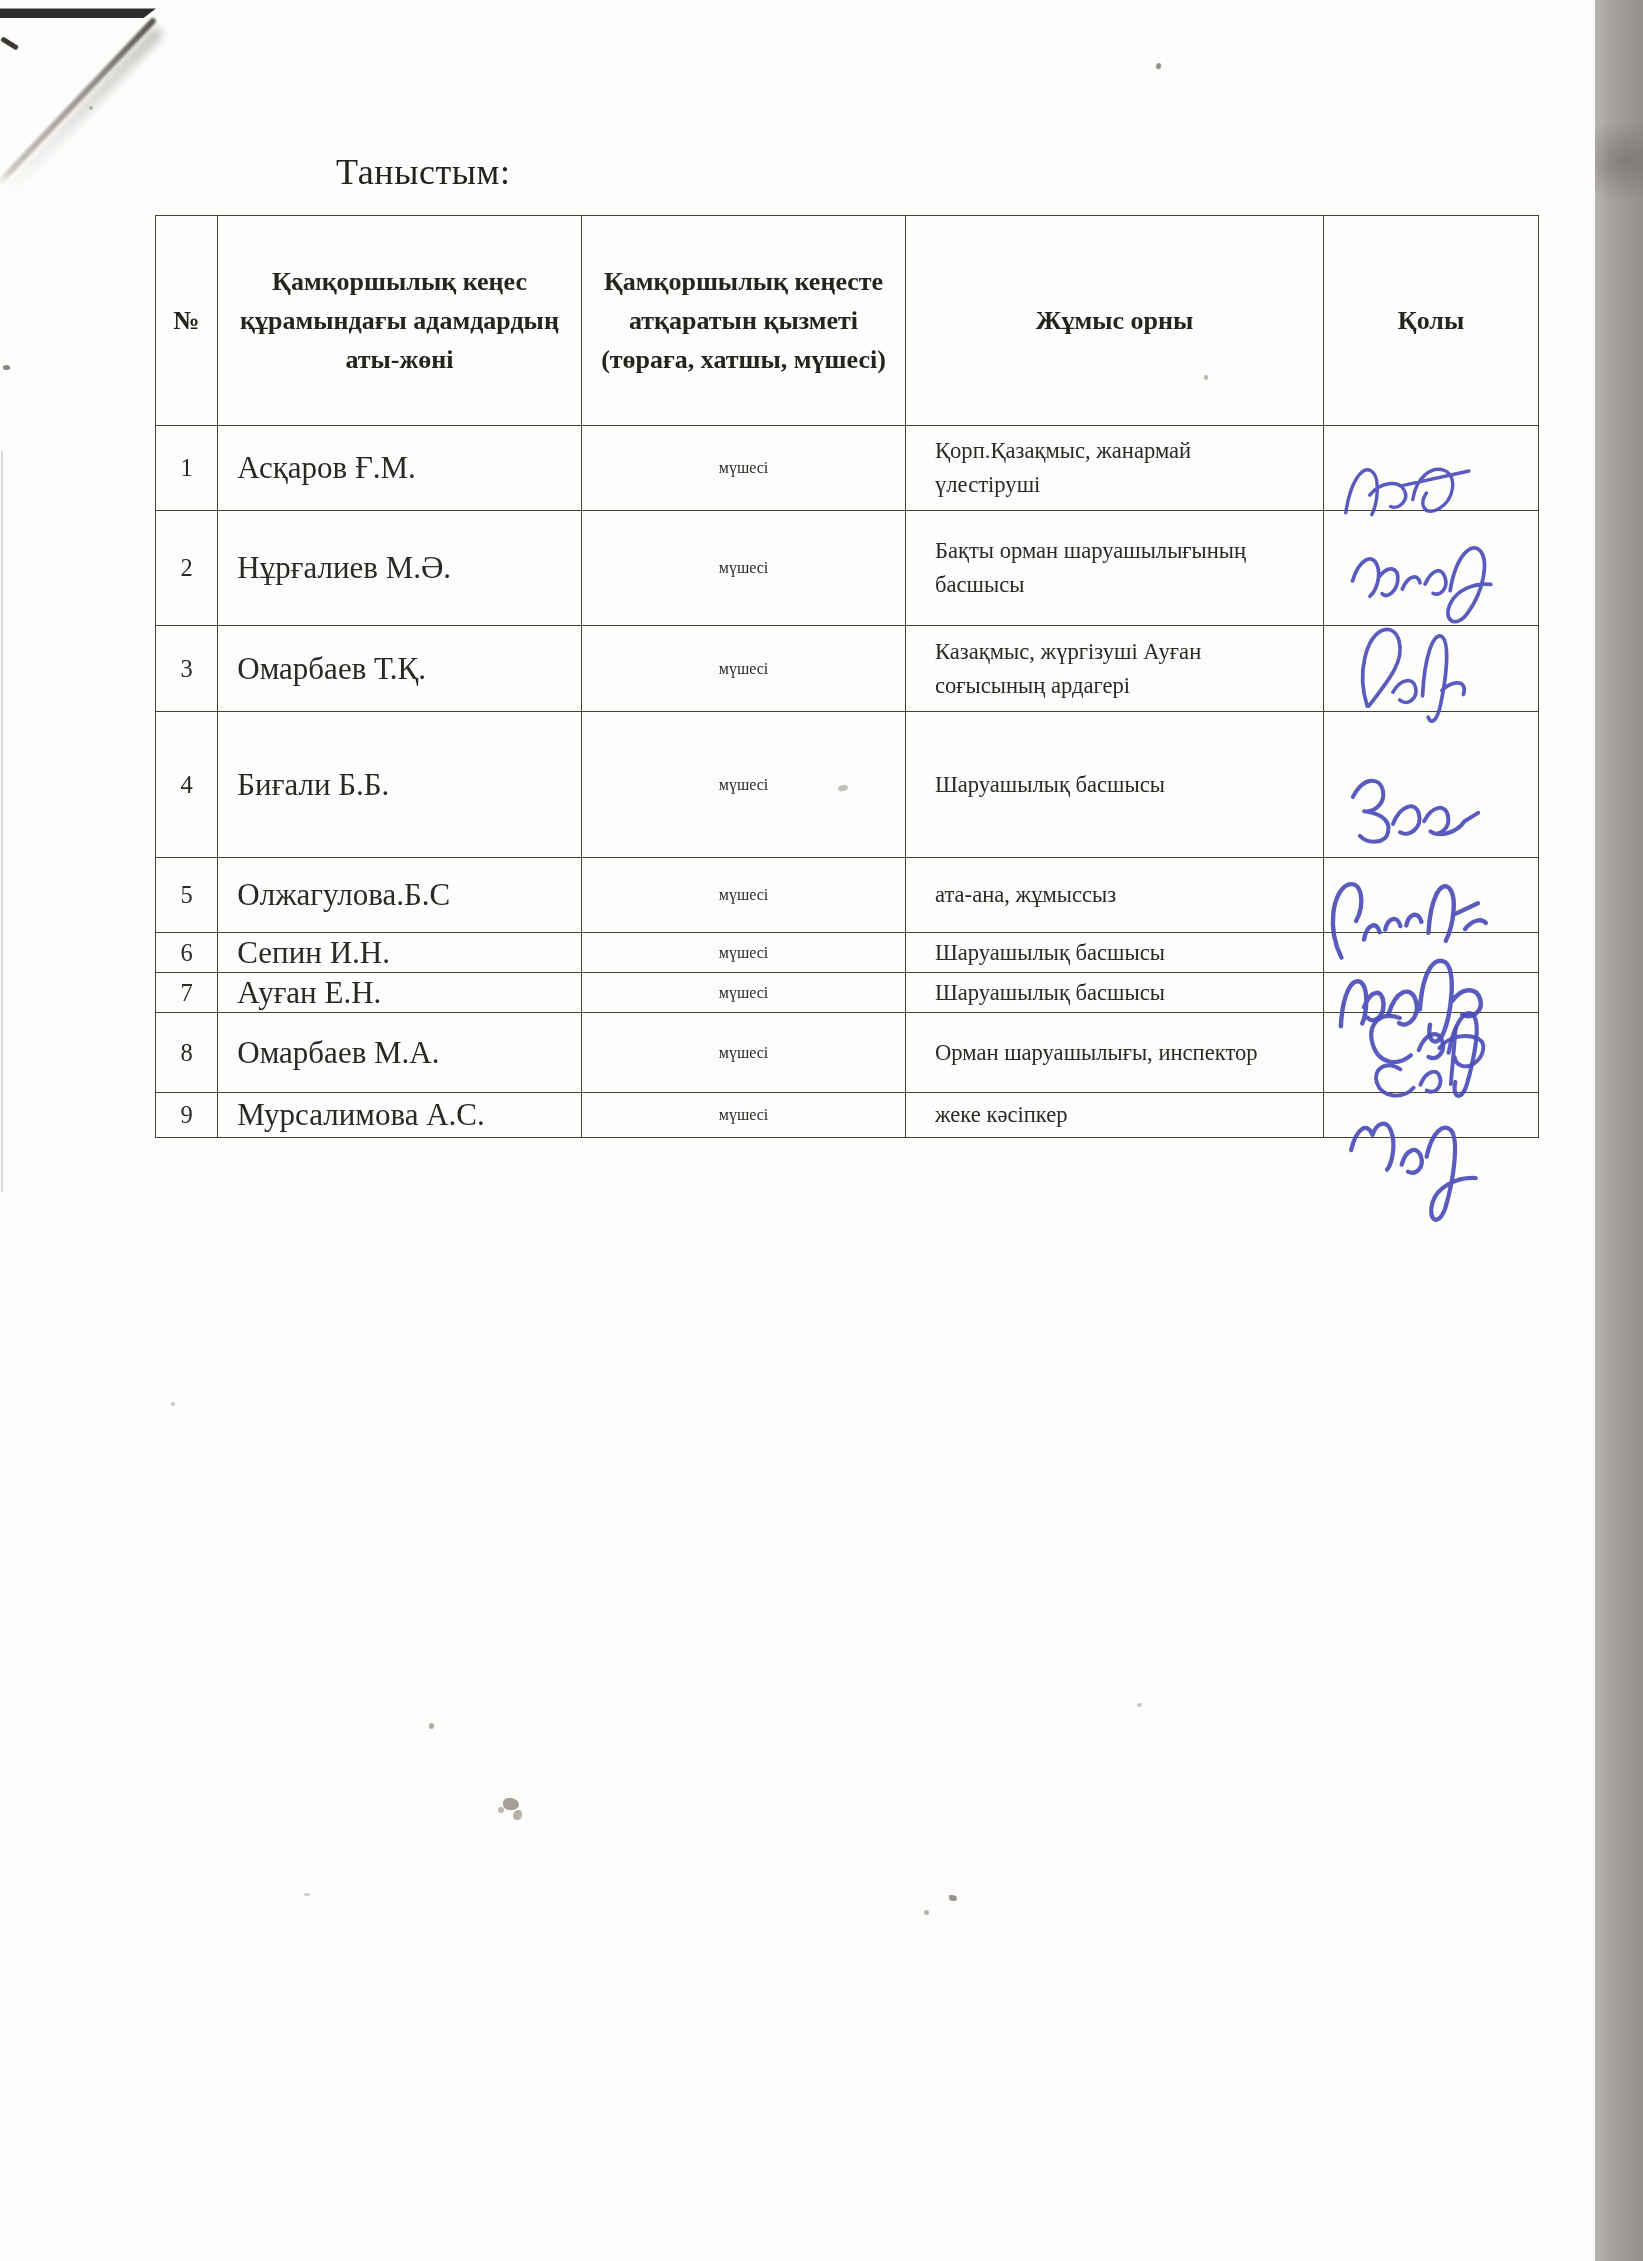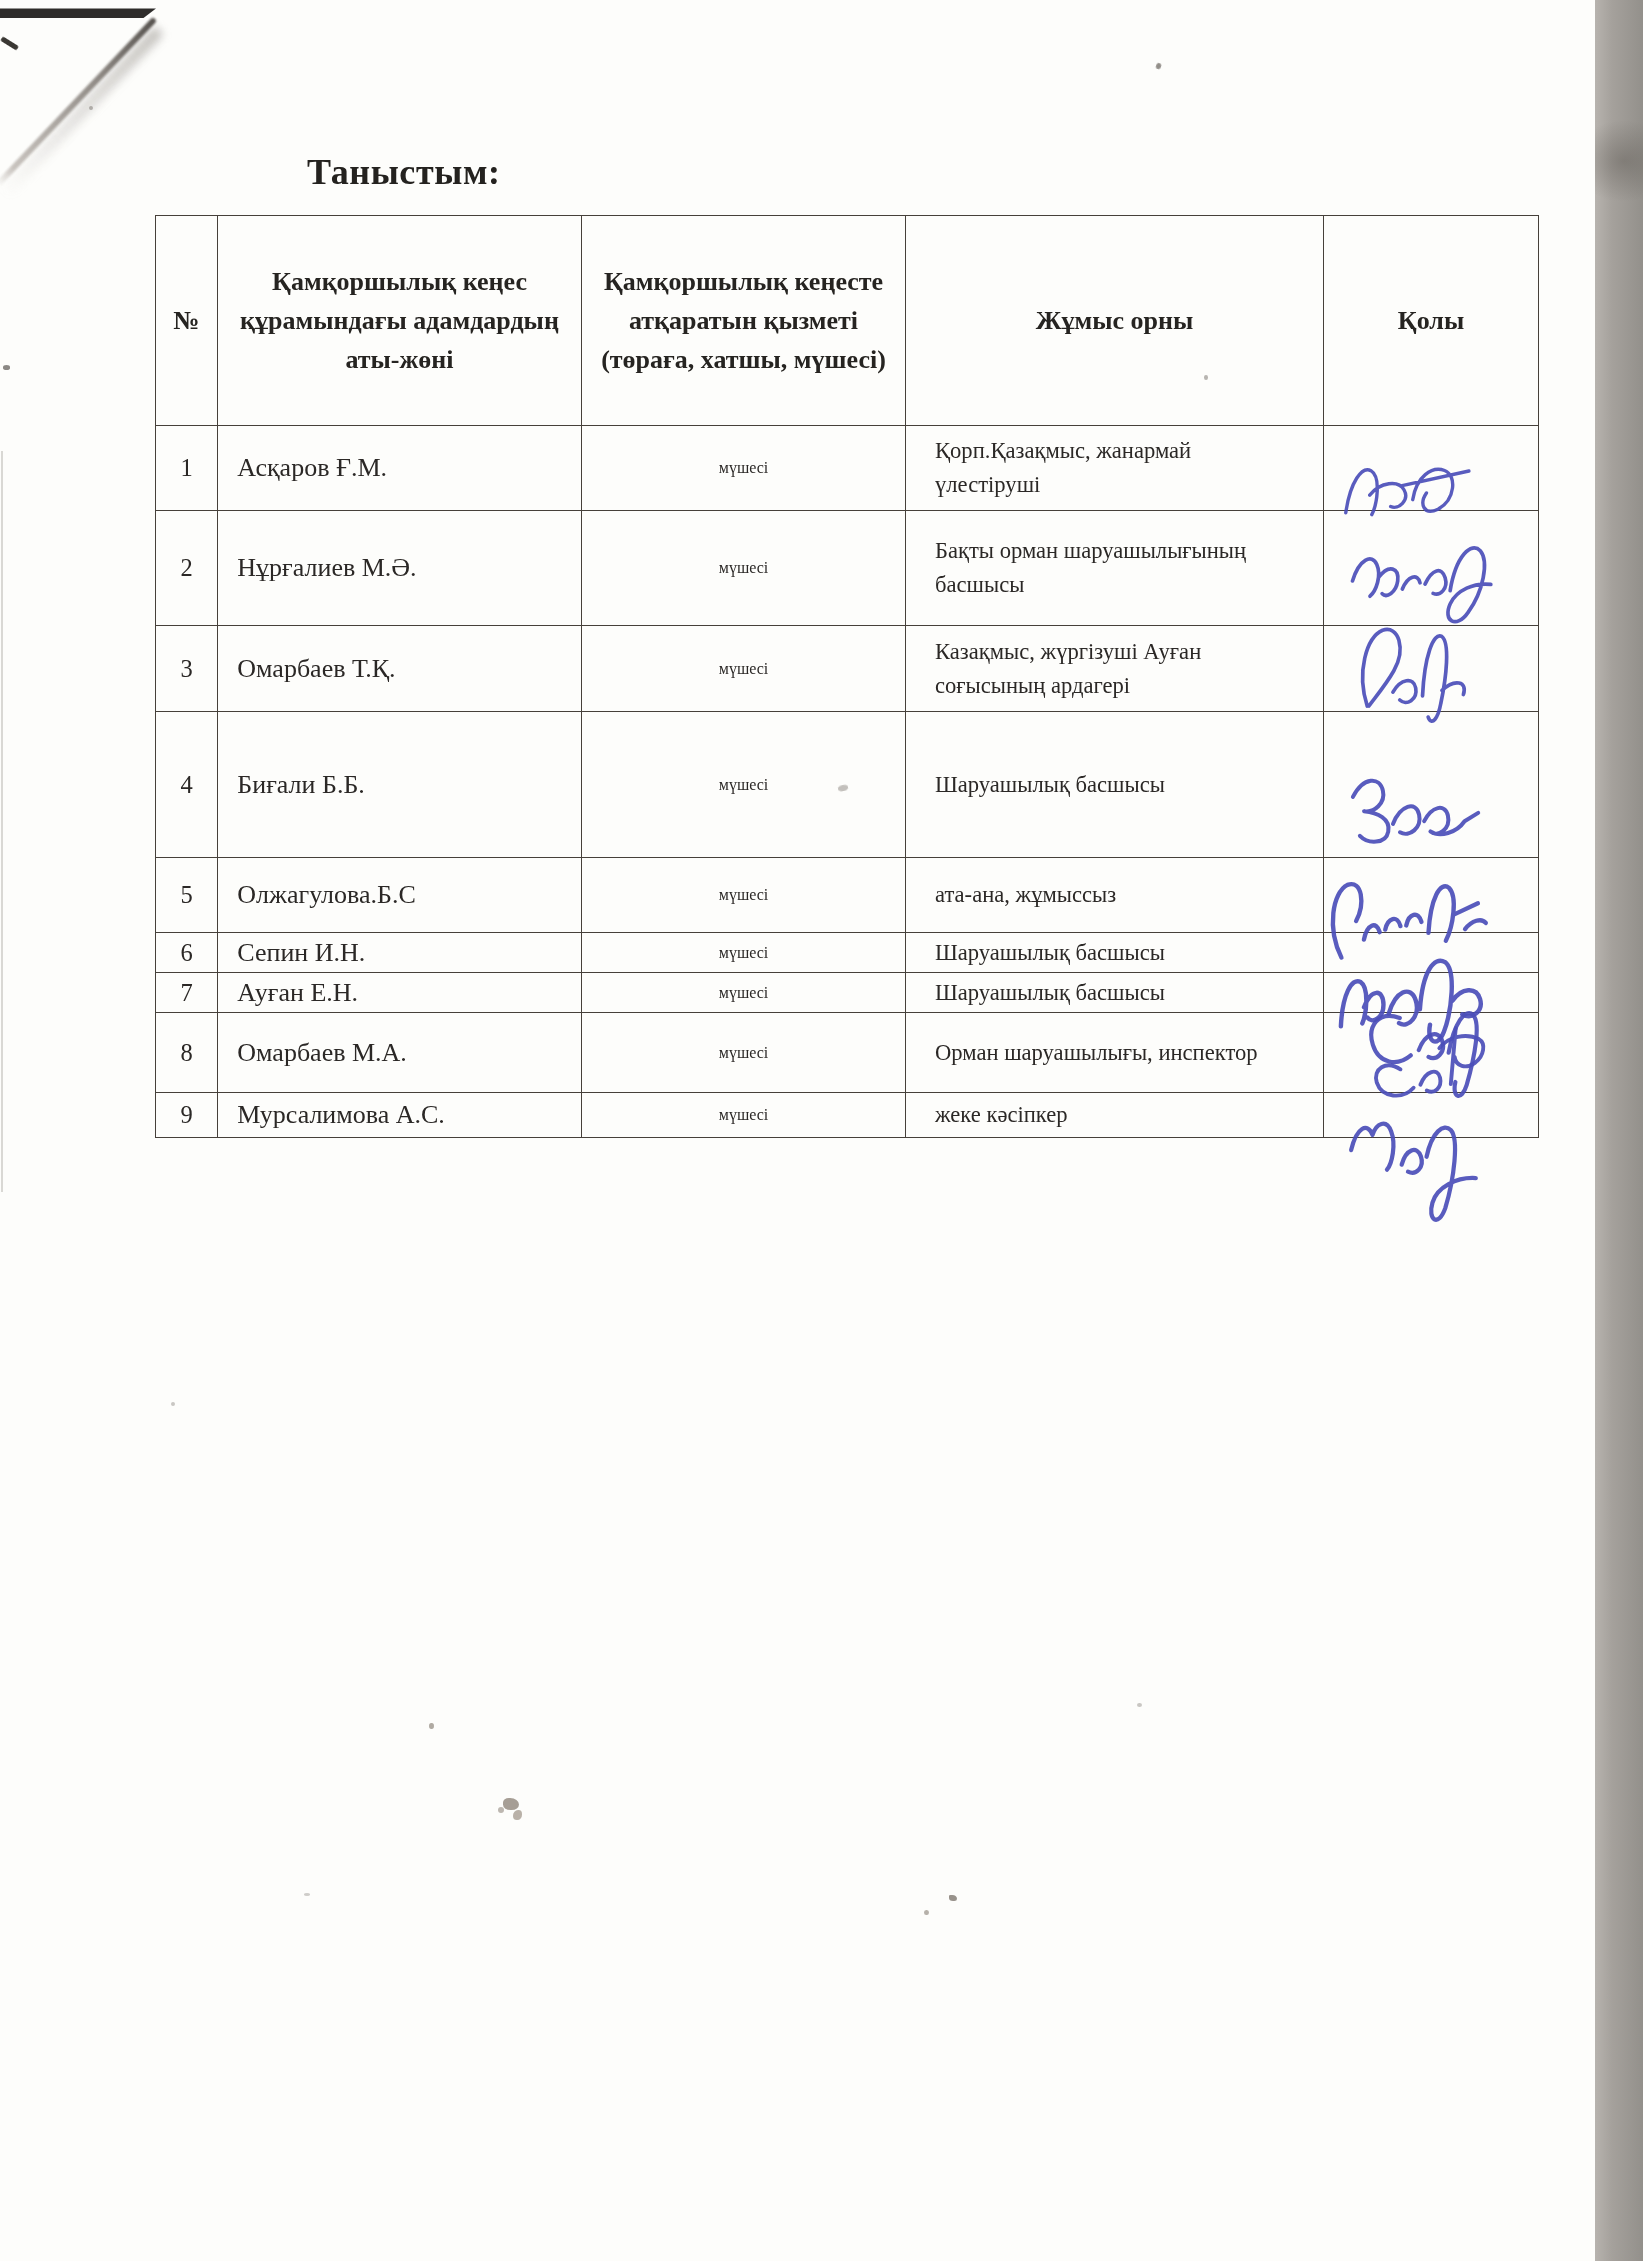--- a/index.html
+++ b/index.html
@@ -71,22 +71,22 @@
   .sp8 { left: 429px;  top: 1723px; width: 4.5px;  height: 5.8px; opacity: .6; background:#7d7468;}
   .blob-a { left: 503px; top: 1798px; width: 15.5px; height: 11.6px; opacity: .75; background:#8a7f73; border-radius: 40% 60% 50% 50%; }
   .blob-b { left: 513px; top: 1810px; width: 9px; height: 10.3px; opacity: .65; background:#958a7d; border-radius: 60% 40% 55% 45%; }
   .blob-c { left: 498px; top: 1807px; width: 6.4px; height: 6.4px; opacity: .55; background:#8a7f73; }
   .sp9  { left: 949px; top: 1895px; width: 7.7px; height: 6.4px; opacity: .7; background:#6e665d; border-radius: 20% 70% 40% 60%;}
   .sp10 { left: 924px; top: 1910px; width: 4.5px; height: 5.2px; opacity: .55; background:#7d7468;}
   .sp11 { left: 304px;  top: 1893px; width: 5.8px; height: 2.6px; opacity: .4; }
 
   
   .doc-title {
-    position: absolute; left: 307px; top: 151px;
-    font-size: 36px; font-weight: bold;
+    position: absolute; left: 336px; top: 151px;
+    font-size: 36px; font-weight: normal;
     color: #24221f; letter-spacing: 0.6px;
     margin: 0;
   }
 
   
   .table-zone {
     position: absolute; left: 155px; top: 215px;
     width: 1383px; height: 919px;
   }
   table.doc-table {
@@ -106,21 +106,21 @@
   .doc-table th {
     font-size: 26px; font-weight: bold;
     line-height: 1.5; text-align: center;
     padding: 6.4px 15.5px; color: #262421; font-family: Liberation Serif, serif;
   }
   .hr { height: 210px; }
   .r1 { height: 85px; } .r2 { height: 115px; } .r3 { height: 86px; }
   .r4 { height: 146px; } .r5 { height: 75px; } .r6 { height: 40px; }
   .r7 { height: 37px; }  .r8 { height: 80px; } .r9 { height: 45px; }
   td.c-num  { text-align: center; font-size: 24.5px; }
-  td.c-name { text-align: left; padding-left: 19.3px; font-size: 26px; }
+  td.c-name { text-align: left; padding-left: 19.3px; font-size: 31px; }
   td.c-role { text-align: center; font-size: 16px; }
   td.c-work { text-align: left; font-size: 22.6px; line-height: 1.5; padding: 2.6px 29px; }
   td.c-sign { }
 
   
   .sig { position: absolute; overflow: visible; pointer-events: none; }
   .sig path {
     fill: none;
     stroke: var(--ink, #4b4eb8);
     stroke-width: 4.5;

